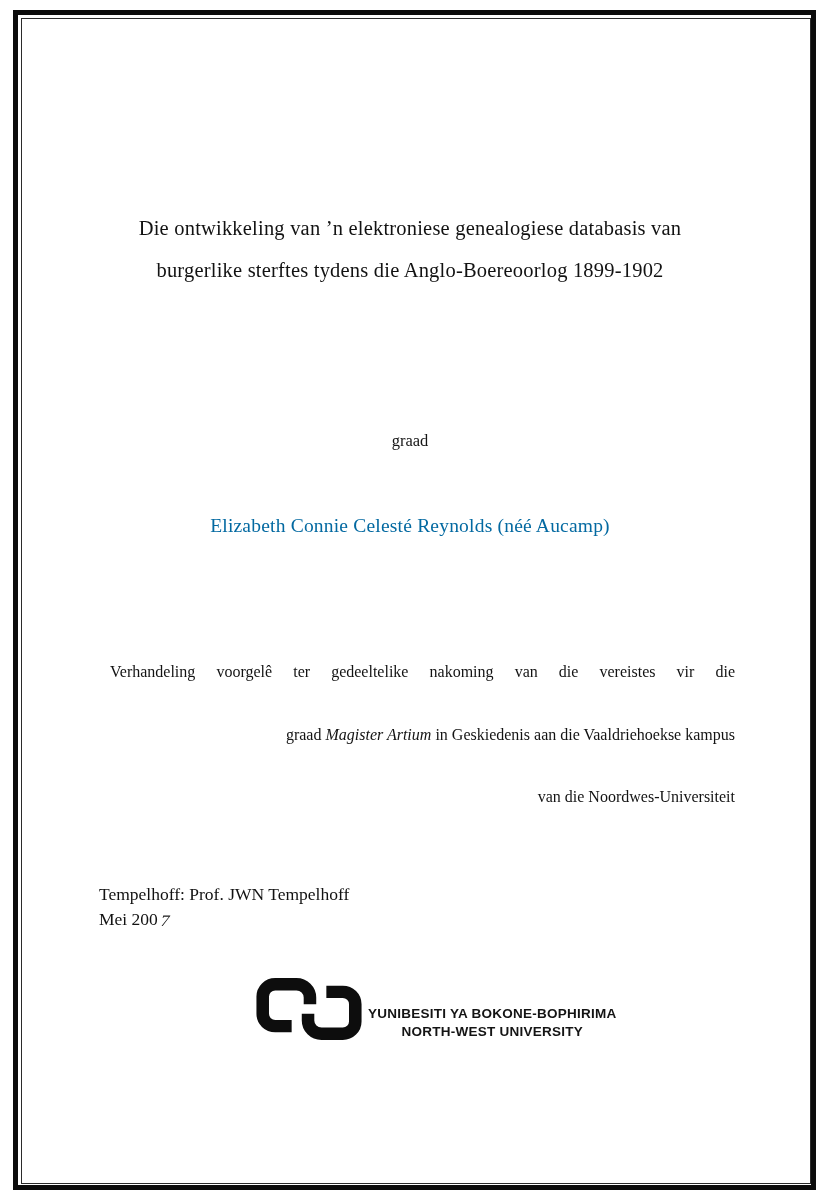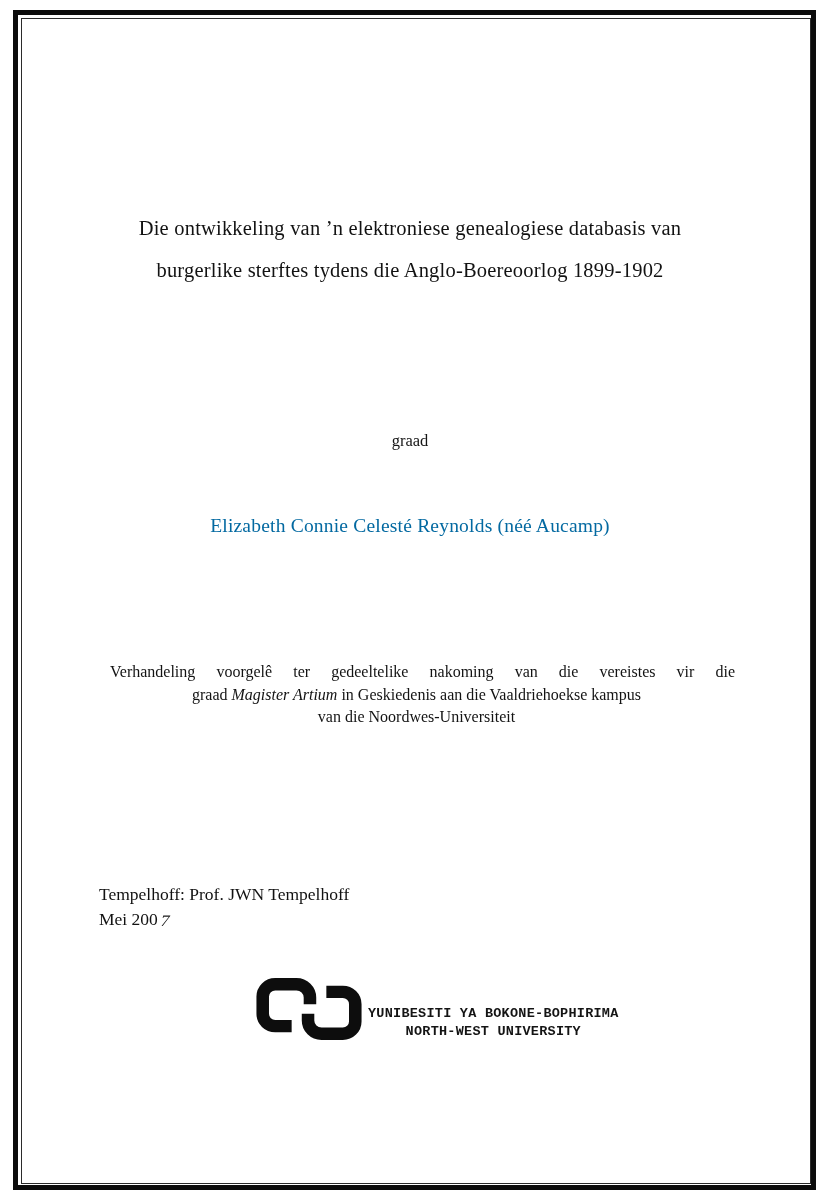--- a/index.html
+++ b/index.html
@@ -70,21 +70,22 @@
     font-size: 16px;
     line-height: 22.5px;
     color: #131313;
   }
   .submission-block .justified {
     text-align: justify;
     text-align-last: justify;
     margin-left: 12px;
   }
   .submission-block .plain {
-    text-align: center;
+    text-align: right;
+    margin-top: 40px;
   }
   .submission-block .ital {
     font-style: italic;
   }
   .supervisor-block {
     position: absolute;
     left: 99px;
     top: 882px;
     width: 450px;
     font-size: 17.5px;
@@ -104,21 +105,21 @@
     align-items: center;
   }
   .logo-mark {
     flex: 0 0 auto;
   }
   .logo-text {
     margin-left: 5px;
     position: relative;
     top: -9px;
     text-align: center;
-    font-family: Liberation Mono, monospace;
+    font-family: Liberation Sans, sans-serif;
     font-weight: 600;
     font-size: 13.5px;
     line-height: 17.5px;
     letter-spacing: 0.25px;
     color: #141414;
     white-space: nowrap;
     margin-top: 45px;
   }
 </style>
 </head>

